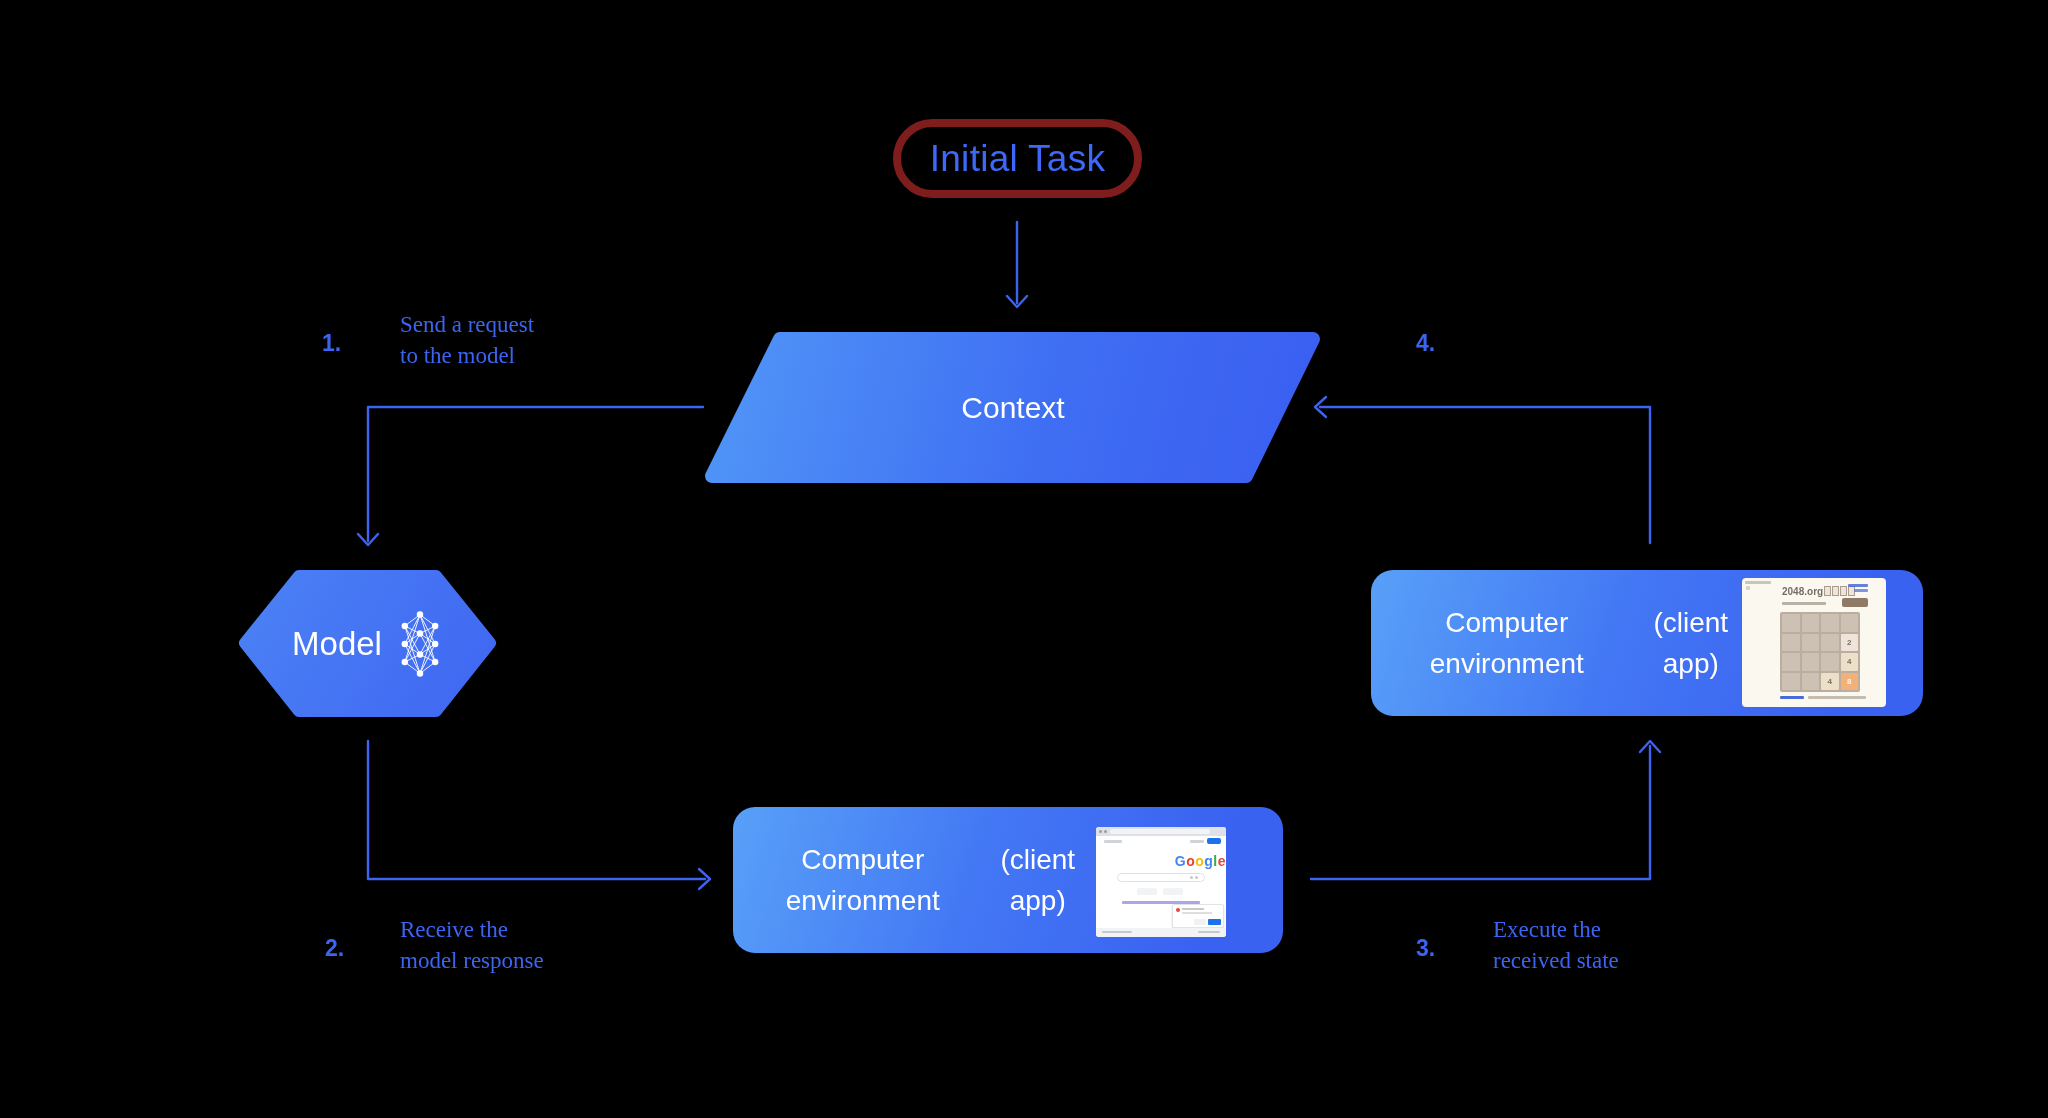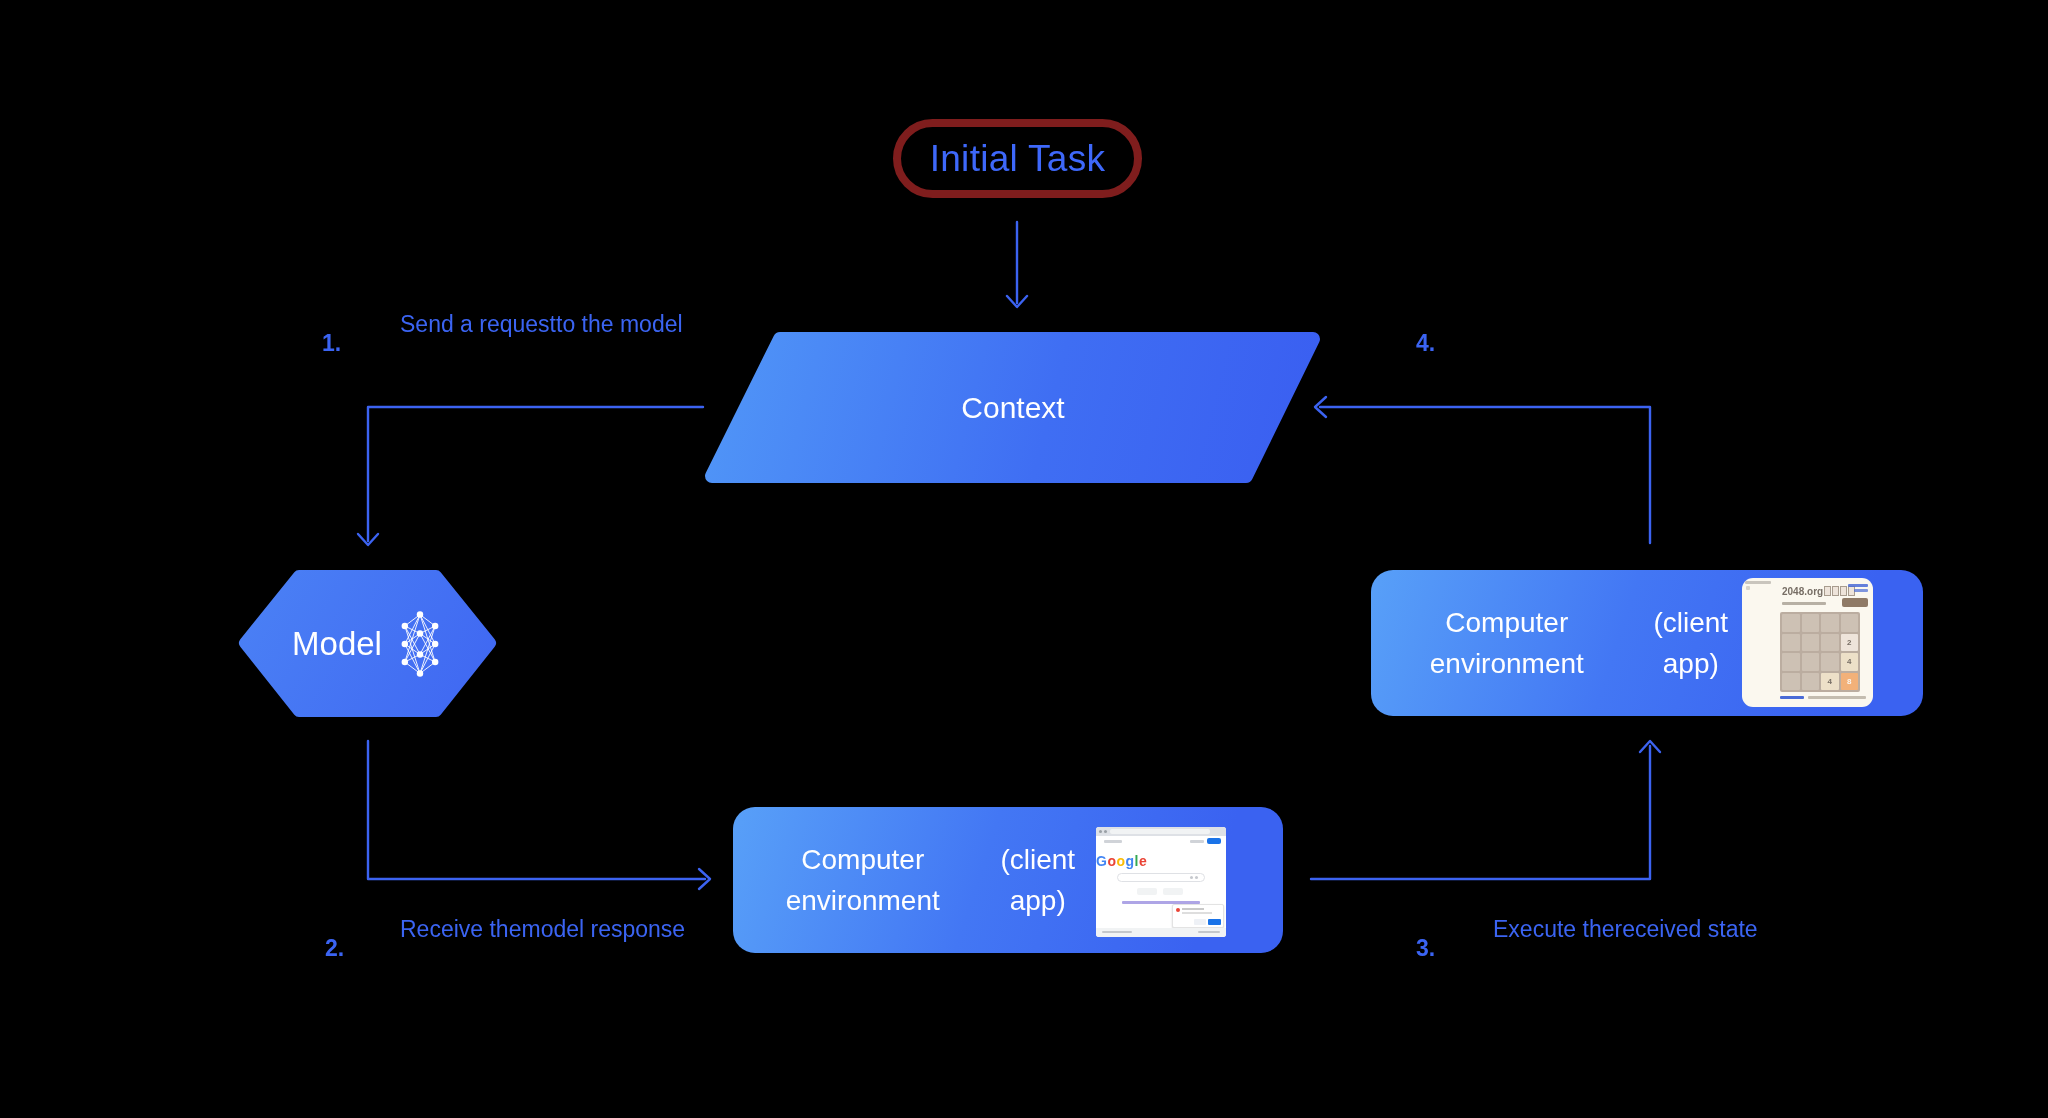--- a/index.html
+++ b/index.html
@@ -36,26 +36,26 @@
   .env-box.bottom{left:733px;top:807px;width:550px;}
   .env-label{
     position:absolute;left:12px;top:0;height:100%;width:368px;
     display:flex;flex-direction:row;align-items:center;justify-content:center;
     color:#fff;font-size:28px;line-height:41px;font-weight:400;text-align:center;
   }
   .env-box.bottom .env-label{width:350px;}
 
   
   .step-num{position:absolute;color:#3b64f2;font-size:23px;font-weight:600;}
-  .step-text{position:absolute;color:#3b64f2;font-size:23px;line-height:31px;font-weight:500;display:flex;flex-direction:row;}
+  .step-text{position:absolute;color:#3b64f2;font-size:23px;line-height:31px;font-weight:500;display:flex;flex-direction:column;font-family:Liberation Serif, serif;}
 
   
   .thumb2048{
-    position:absolute;left:1742px;top:578px;width:131px;height:129px;
-    background:#fbf8ef;border-radius:11px;overflow:hidden;font-family:"Liberation Sans",sans-serif;
+    position:absolute;left:1742px;top:578px;width:144px;height:129px;
+    background:#fbf8ef;border-radius:4px;overflow:hidden;font-family:"Liberation Sans",sans-serif;
   }
   .t-tabbar{position:absolute;left:3px;top:3px;width:26px;height:3px;background:#c9c5bd;border-radius:1px;}
   .t-tabdot{position:absolute;left:4px;top:8px;width:4px;height:4px;background:#d8d4ca;border-radius:1px;}
   .t-title{position:absolute;left:40px;top:8px;font-size:10px;font-weight:700;}
   .t-scores{position:absolute;left:82px;top:8px;display:flex;gap:1px;}
   .t-score{width:7px;height:10px;background:#eee4da;border:1px solid #a89c8e;box-sizing:border-box;}
   .t-toplink{position:absolute;left:106px;top:6px;width:20px;height:3px;background:#4a6bd6;border-radius:1px;opacity:.85;}
   .t-toplink2{position:absolute;left:112px;top:11px;width:14px;height:3px;background:#4a6bd6;border-radius:1px;opacity:.7;}
   .t-sub{position:absolute;left:40px;top:24px;width:44px;height:3px;background:#b7b0a4;border-radius:1px;}
   .t-newgame{position:absolute;left:100px;top:20px;width:26px;height:9px;background:#8f7a66;border-radius:2px;}
@@ -72,21 +72,21 @@
   .thumbG{
     position:absolute;left:1096px;top:827px;width:130px;height:110px;
     background:#fff;border-radius:3px;overflow:hidden;
   }
   .g-topbar{position:absolute;left:0;top:0;width:100%;height:9px;background:#dee1e6;}
   .g-dot{position:absolute;top:3px;width:3px;height:3px;border-radius:50%;background:#9aa0a6;}
   .g-addr{position:absolute;left:14px;top:2px;width:100px;height:5px;background:#f1f3f4;border-radius:2px;}
   .g-hdrbars{position:absolute;left:8px;top:13px;width:18px;height:3px;background:#d0d3d8;border-radius:1px;}
   .g-hdrbars2{position:absolute;right:22px;top:13px;width:14px;height:3px;background:#d0d3d8;border-radius:1px;}
   .g-signin{position:absolute;right:5px;top:11px;width:14px;height:6px;border-radius:2px;}
-  .g-logo{position:absolute;left:0;top:26px;width:100%;text-align:left;font-size:14px;font-weight:700;letter-spacing:.5px;}
+  .g-logo{position:absolute;left:0;top:26px;width:100%;text-align:right;font-size:14px;font-weight:700;letter-spacing:.5px;}
   .g-search{position:absolute;left:21px;top:46px;width:88px;height:9px;border:1px solid #dfe1e5;border-radius:5px;box-sizing:border-box;background:#fff;}
   .g-searchdot{position:absolute;top:2px;width:3px;height:3px;border-radius:50%;background:#c6c9ce;}
   .g-btn{position:absolute;top:61px;width:20px;height:7px;background:#f1f3f4;border-radius:2px;}
   .g-link{position:absolute;left:26px;top:74px;width:78px;height:3px;background:#9a8fe0;border-radius:1px;opacity:.8;}
   .g-dialog{position:absolute;right:2px;bottom:9px;width:50px;height:22px;background:#fff;border:1px solid #e3e3e3;border-radius:2px;box-shadow:0 1px 2px rgba(0,0,0,.15);}
   .g-dlgdot{position:absolute;left:3px;top:3px;width:4px;height:4px;border-radius:50%;background:#ea4335;}
   .g-dlgbar1{position:absolute;left:9px;top:3px;width:22px;height:2px;background:#c9c9c9;}
   .g-dlgbar2{position:absolute;left:9px;top:7px;width:30px;height:2px;background:#dedede;}
   .g-dlgbtn-light{position:absolute;right:17px;bottom:2px;width:12px;height:6px;background:#eef1f6;border-radius:1px;}
   .g-dlgbtn-blue{position:absolute;right:2px;bottom:2px;width:13px;height:6px;border-radius:1px;}

